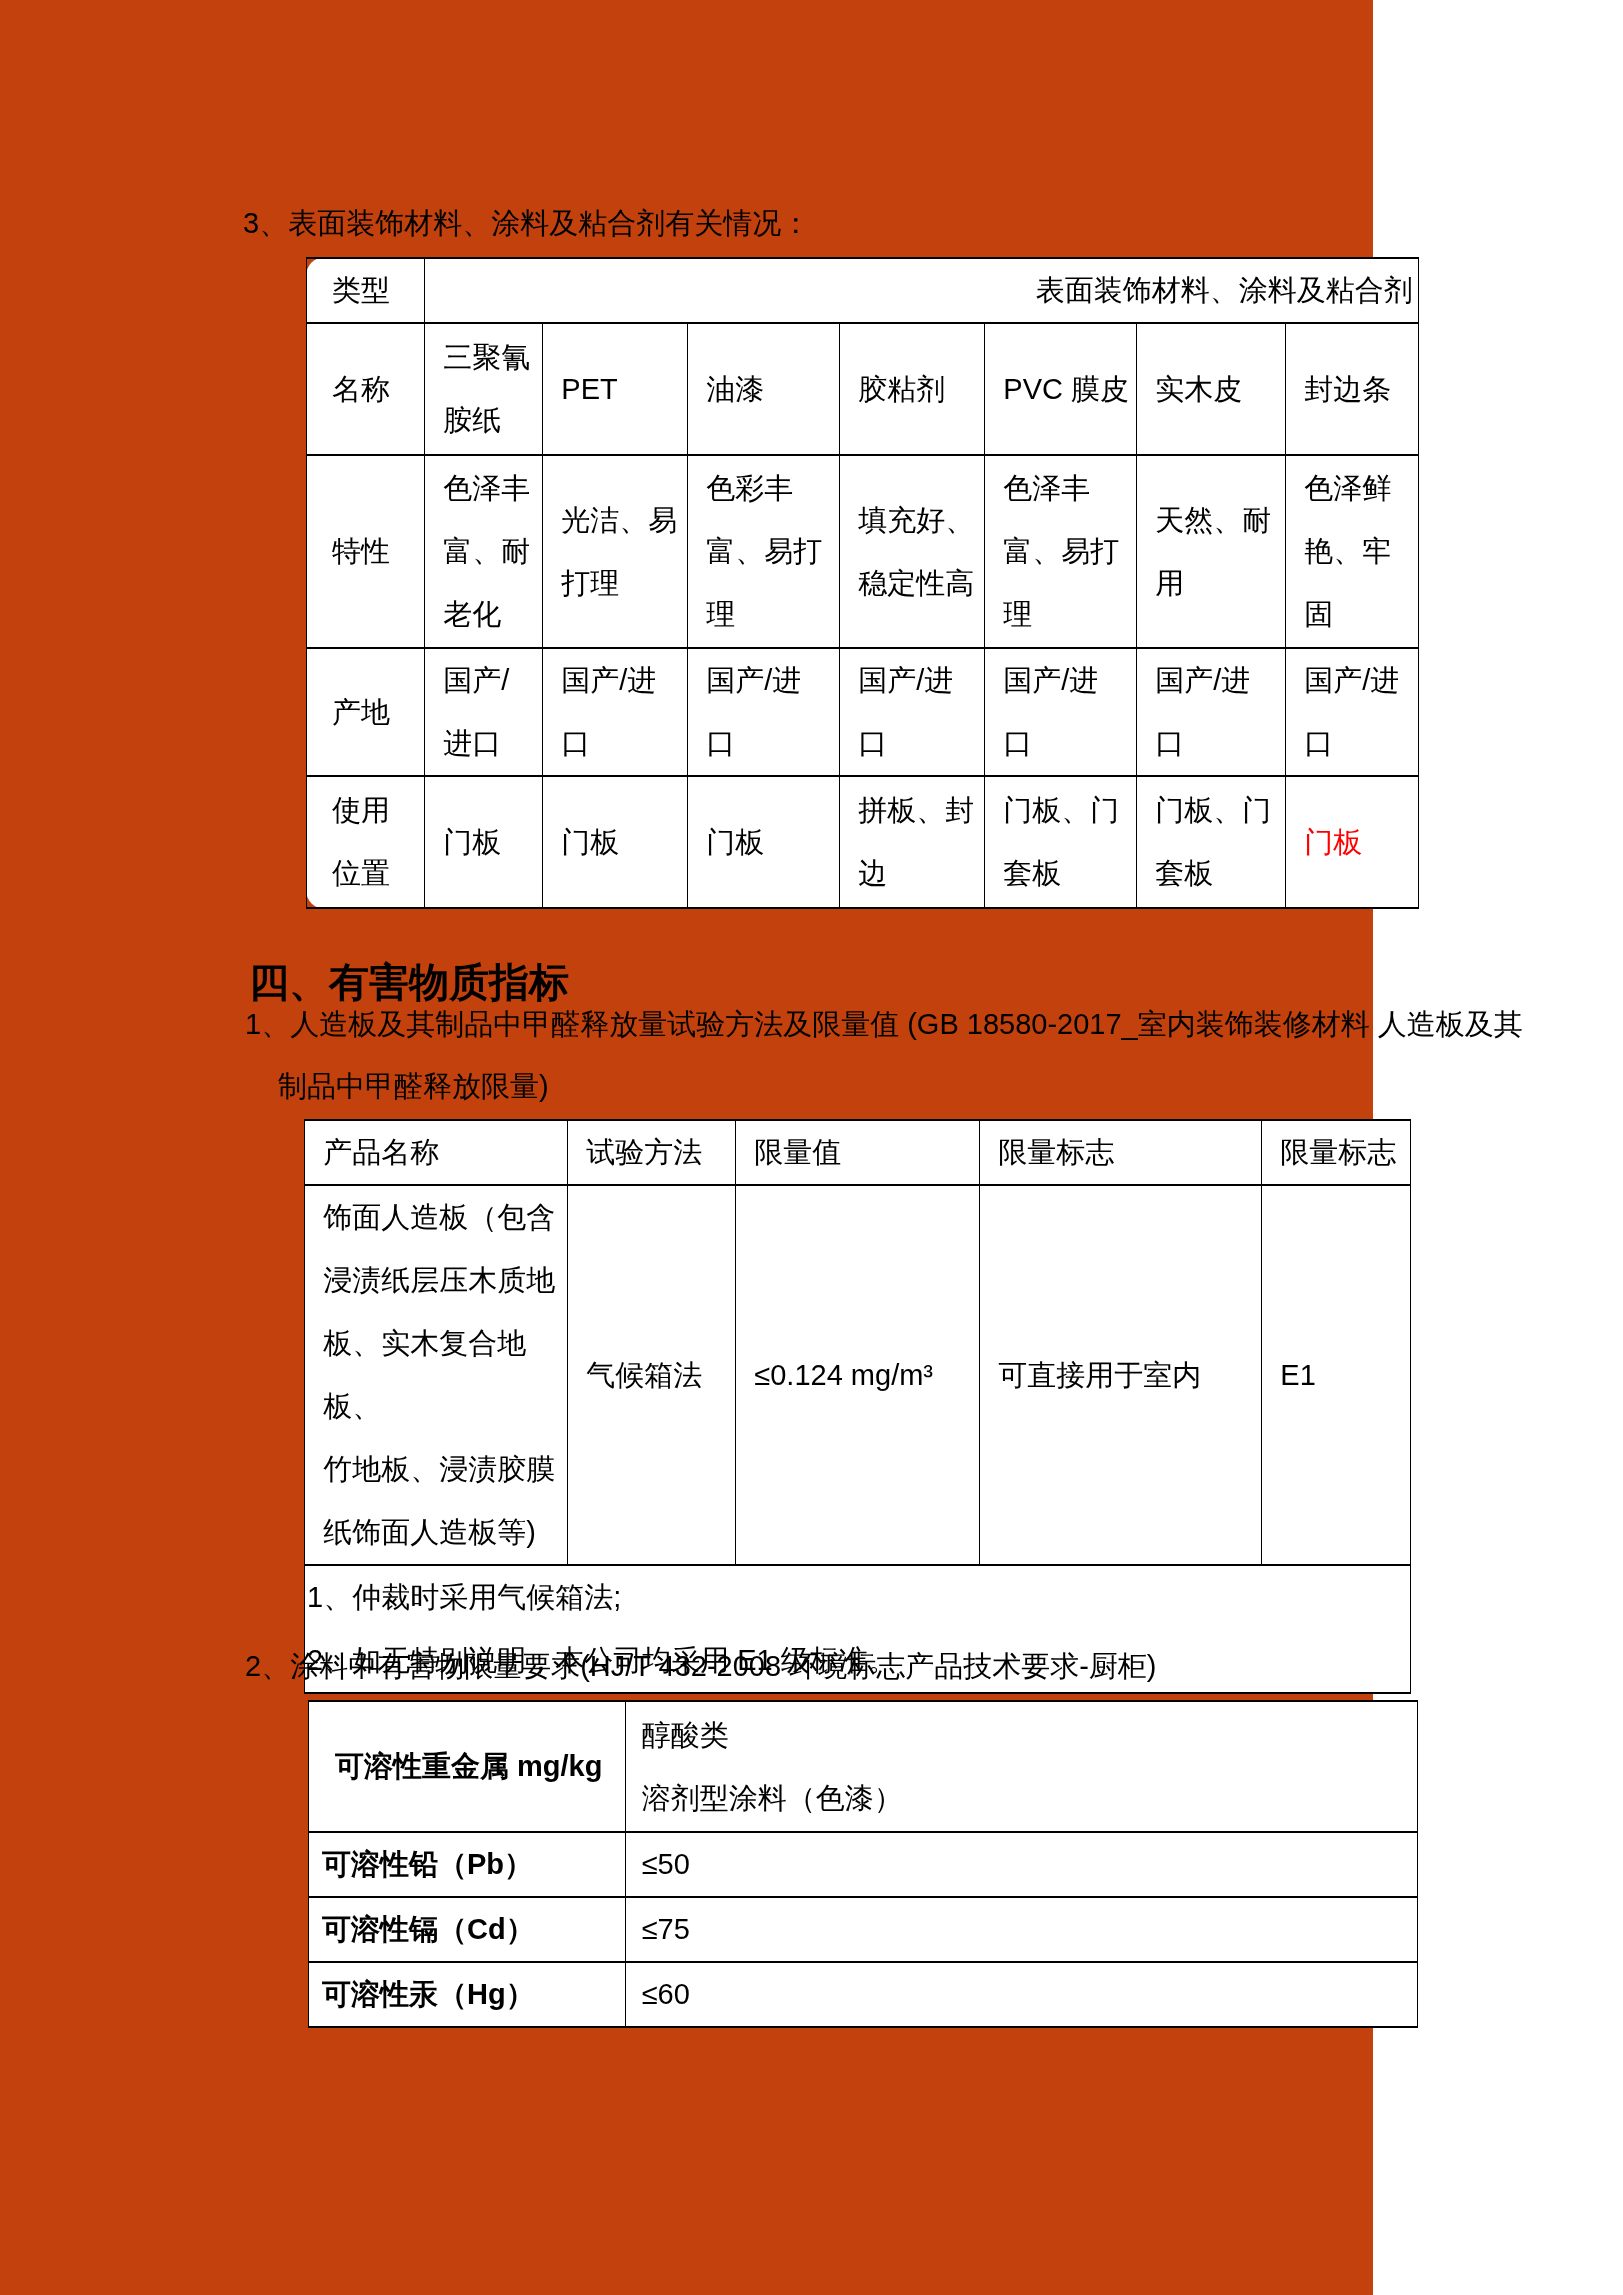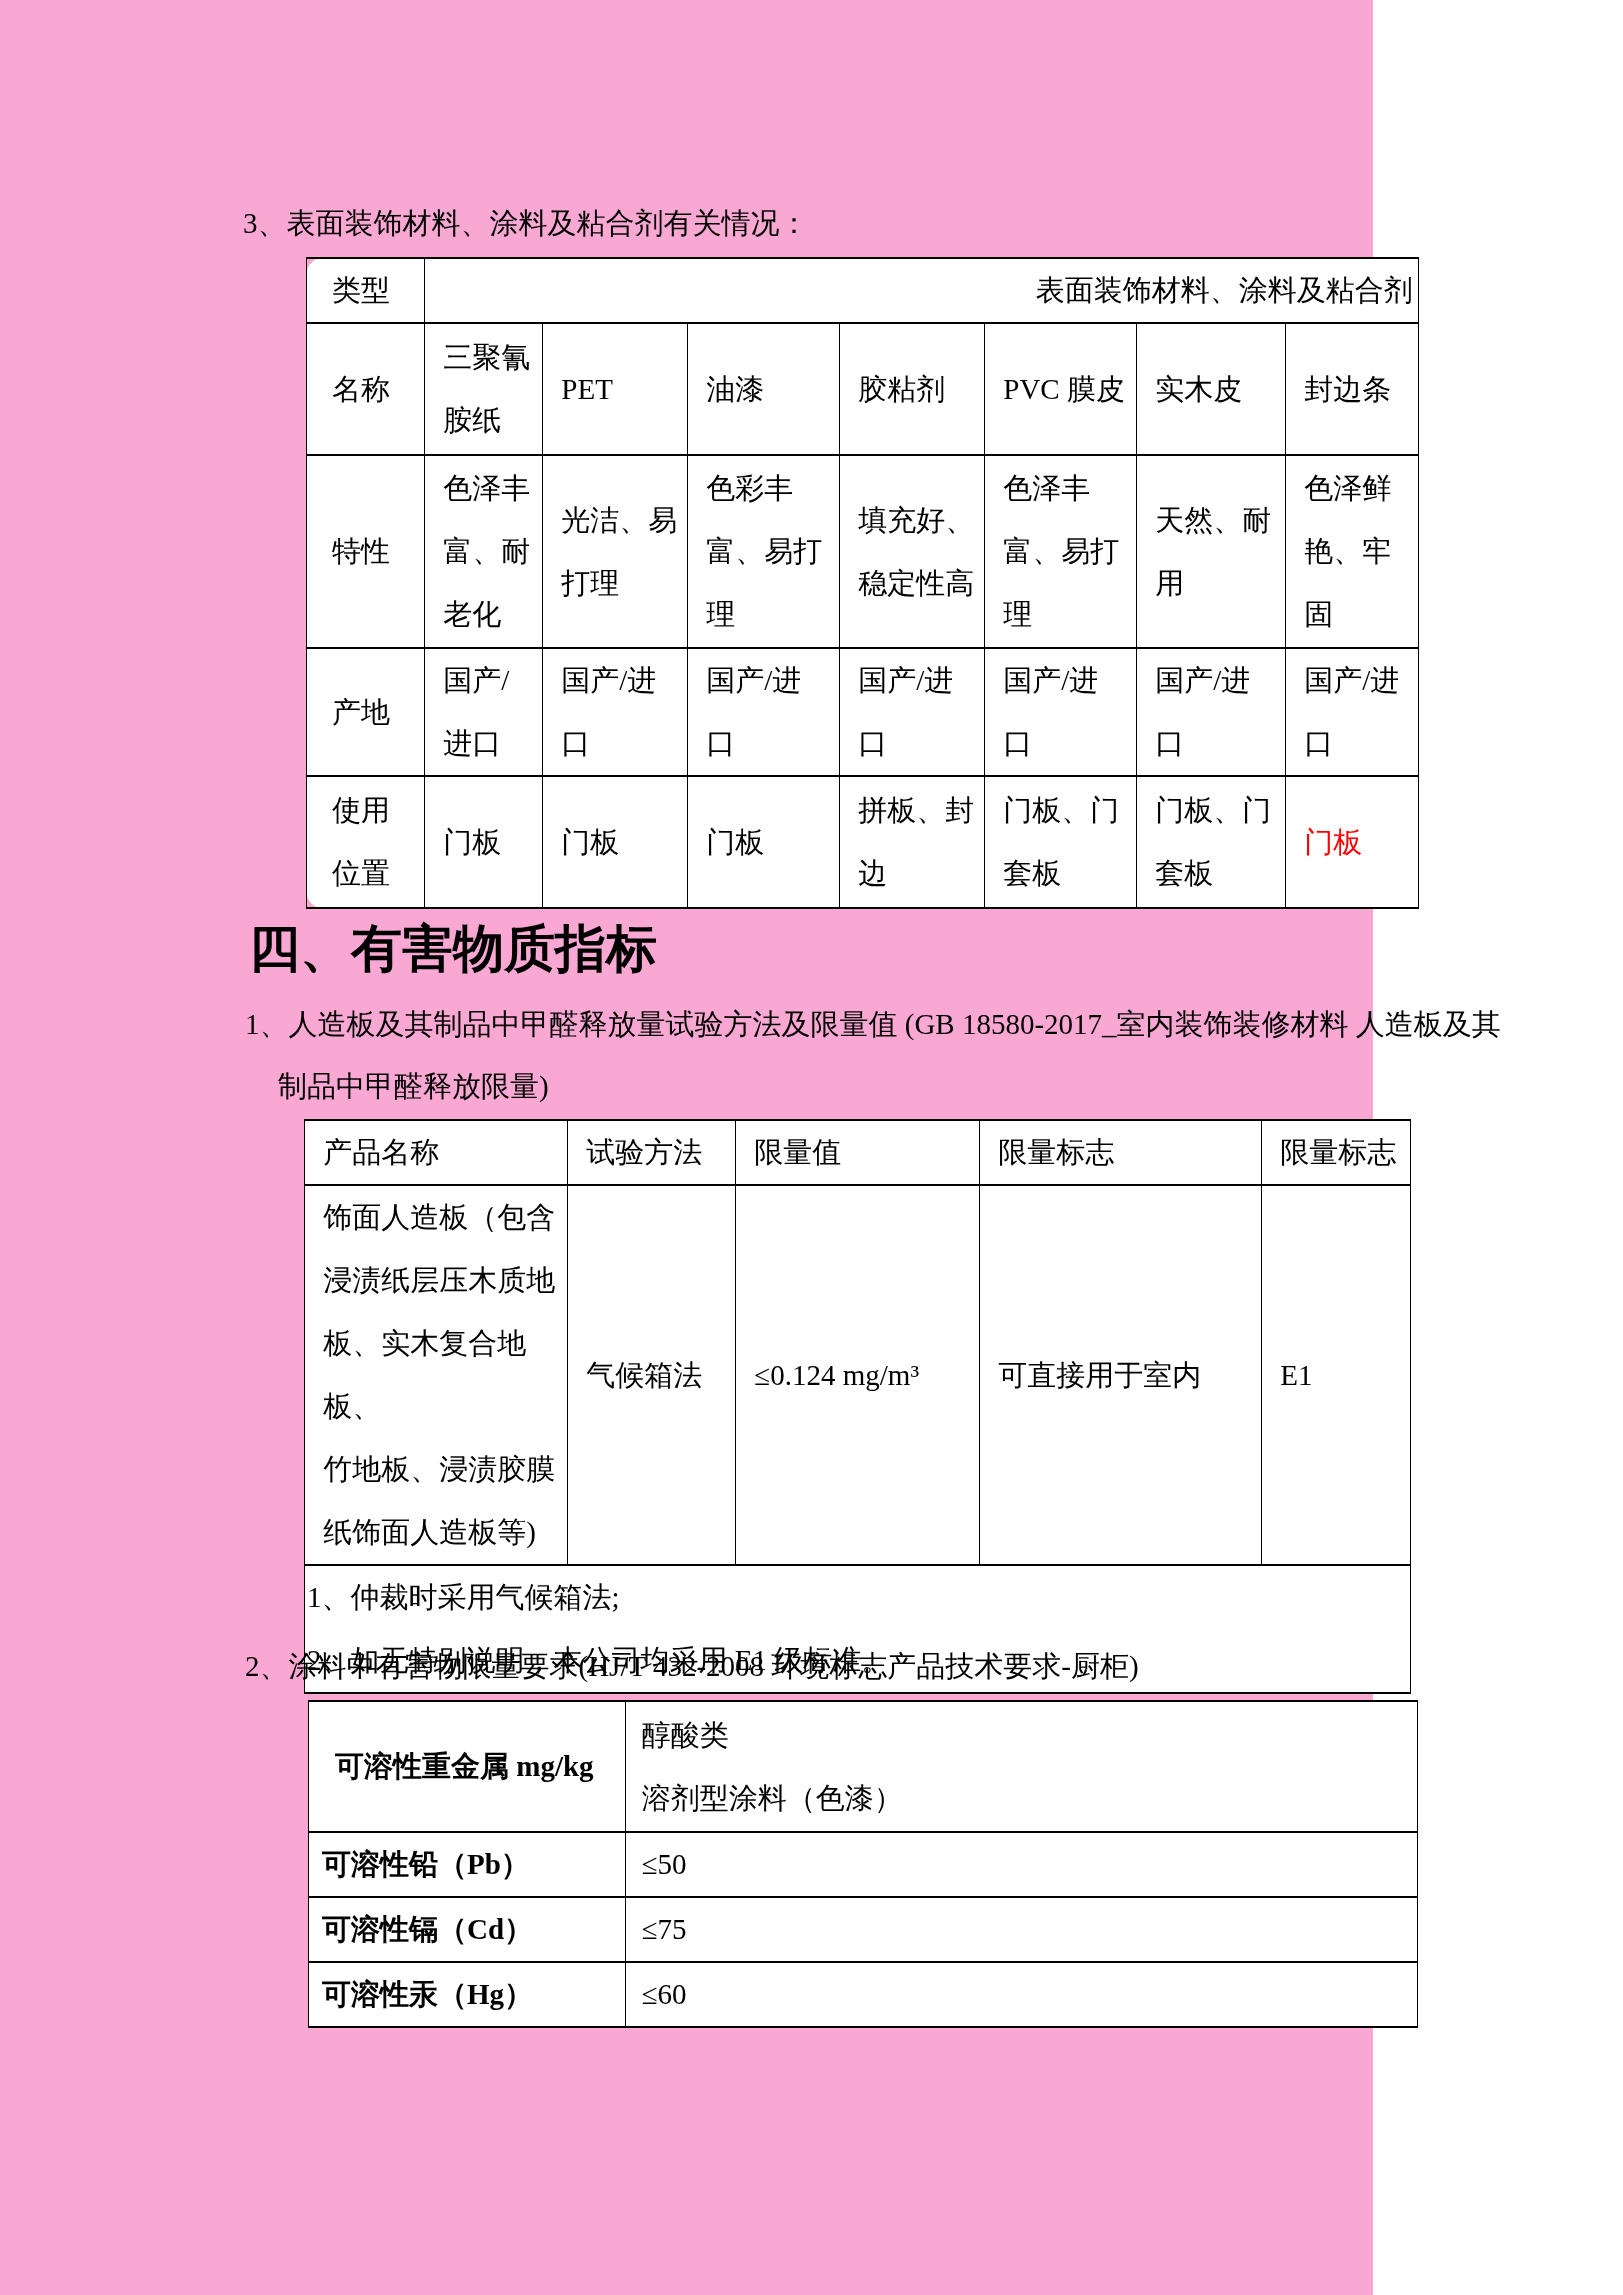--- a/index.html
+++ b/index.html
@@ -1,26 +1,26 @@
 <!DOCTYPE html>
 <html style="font-size:10.5px"><head>
 <meta charset="utf-8">
 <style>
   html,body { margin:0; padding:0; background:#ffffff; }
   #page {
     position:relative;
     width:1373px; height:2295px;
-    background:#f9a8d4;
+    background:#c2410c;
     color:#000000;
-    font-family:Liberation Serif, serif;
+    font-family:Liberation Sans, sans-serif;
     font-size:29px;
   }
   .abs { position:absolute; }
   .h-sub { font-size:29px; line-height:55px; white-space:nowrap; }
-  .h-main { font-size:51px; font-weight:bold; line-height:50px; white-space:nowrap; }
+  .h-main { font-size:40px; font-weight:bold; line-height:50px; white-space:nowrap;margin-top:33px; }
   .h-item { font-size:29px; line-height:59px; white-space:nowrap; }
 
   table { border-collapse:collapse; table-layout:fixed; background:#ffffff; }
   td {
     border:solid #000000;
     border-width:2.6px 1.3px;
     vertical-align:middle;
     white-space:pre-line;
     line-height:63px;
     padding:0 5.2px 0 18.3px;

